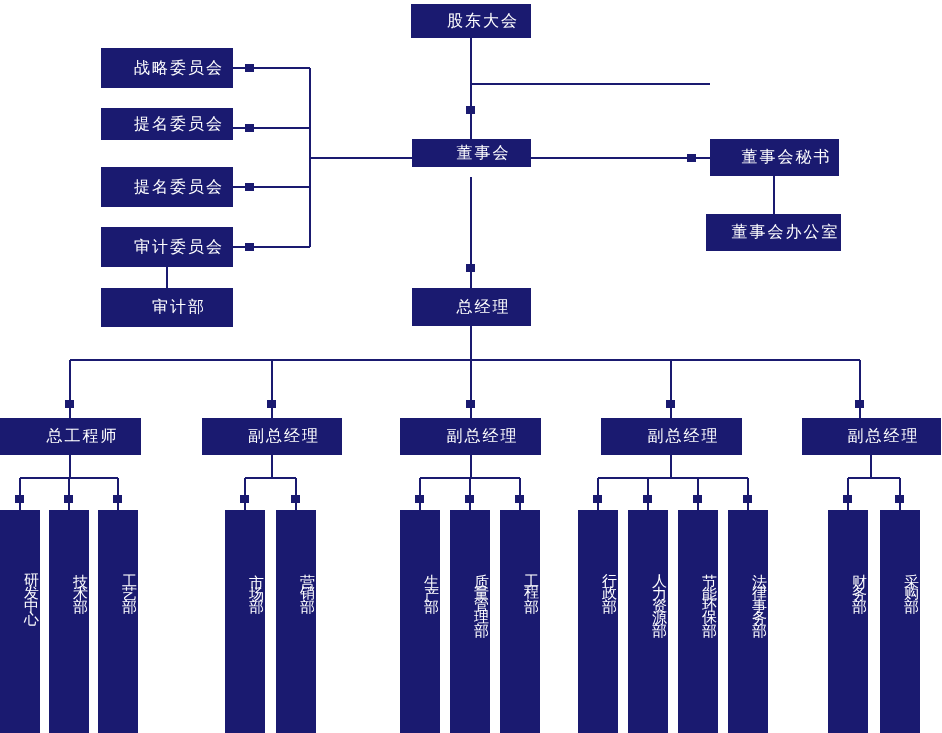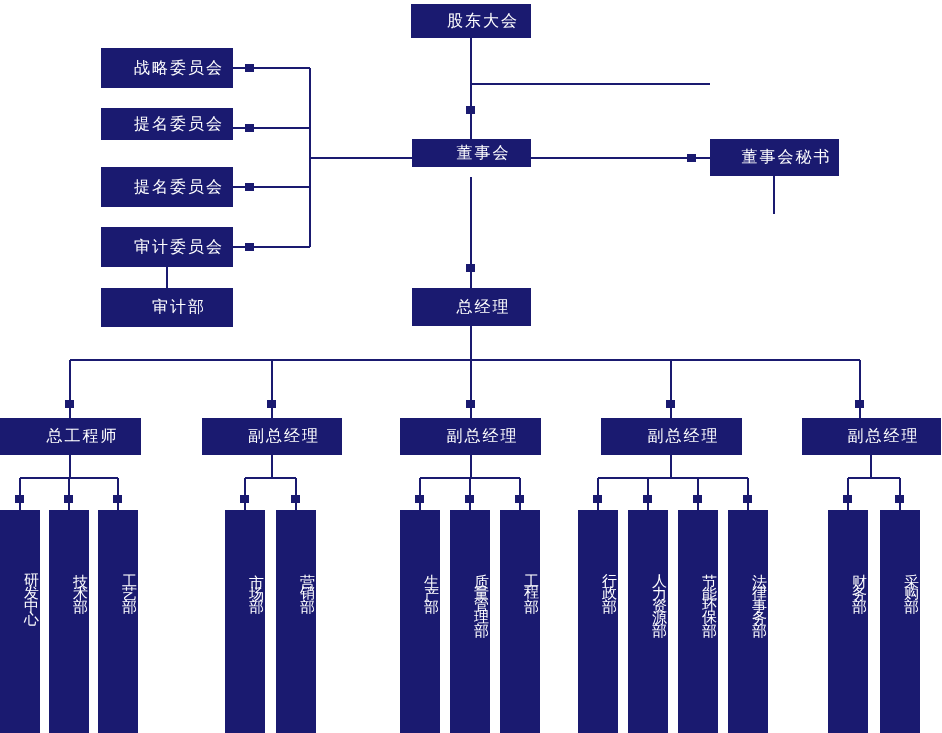--- a/index.html
+++ b/index.html
@@ -116,20 +116,21 @@
       <rect x="693" y="495" width="9" height="8"></rect>
       <rect x="743" y="495" width="9" height="8"></rect>
       <rect x="843" y="495" width="9" height="8"></rect>
       <rect x="895" y="495" width="9" height="8"></rect>
     </g>
   </svg>
 
   <div class="node" style="left:411px;top:4px;width:120px;height:34px">股东大会</div>
   <div class="node" style="left:412px;top:139px;width:119px;height:28px">董事会</div>
   <div class="node" style="left:710px;top:139px;width:129px;height:37px">董事会秘书</div>
+  <div class="node" style="left:706px;top:214px;width:135px;height:37px">董事会办公室</div>
   <div class="node" style="left:412px;top:288px;width:119px;height:38px">总经理</div>
 
   <div class="node" style="left:101px;top:48px;width:132px;height:40px">战略委员会</div>
   <div class="node" style="left:101px;top:108px;width:132px;height:32px">提名委员会</div>
   <div class="node" style="left:101px;top:167px;width:132px;height:40px">提名委员会</div>
   <div class="node" style="left:101px;top:227px;width:132px;height:40px">审计委员会</div>
   <div class="node" style="left:101px;top:288px;width:132px;height:39px">审计部</div>
 
   <div class="node" style="left:0;top:418px;width:141px;height:37px">总工程师</div>
   <div class="node" style="left:202px;top:418px;width:140px;height:37px">副总经理</div>

